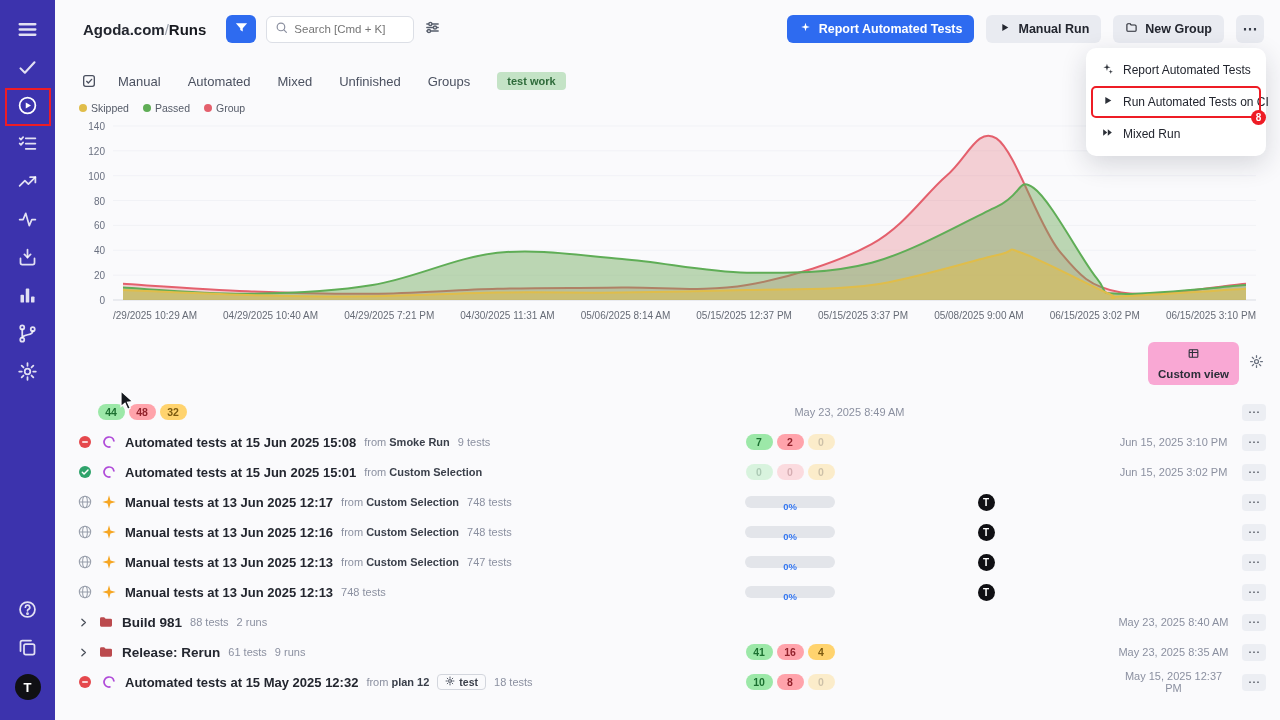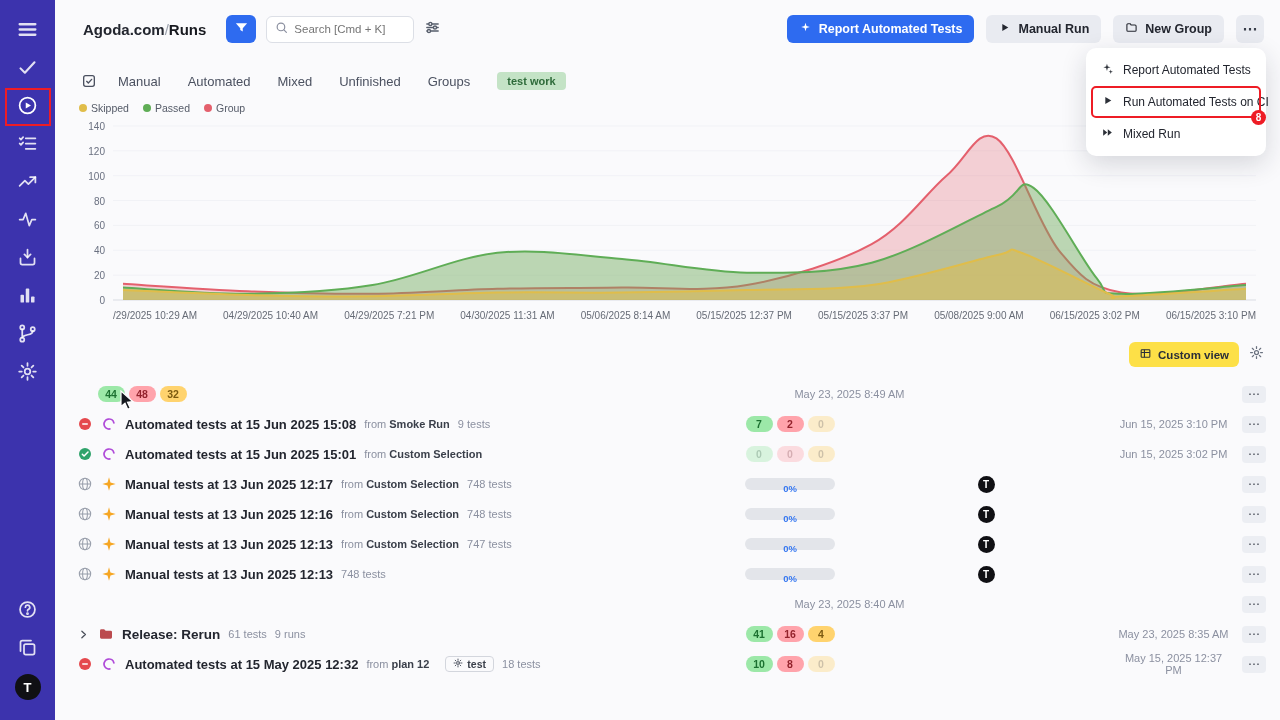--- a/index.html
+++ b/index.html
@@ -61,42 +61,42 @@
   .chart-wrap { position:relative; margin:4px 20px 0 20px; height:212px; }
   .y-axis { position:absolute; left:0; top:0; width:34px; height:188px; }
   .y-tick { position:absolute; right:4px; font-size:10px; color:#6a7080; width:30px; text-align:right; }
   .plot { position:absolute; left:38px; right:4px; top:0; height:188px; }
   .grid-line { stroke:#f1f2f6; stroke-width:1; }
   .axis-line { stroke:#d9dce3; stroke-width:1; }
   .x-labels { position:absolute; left:38px; right:4px; top:192px; display:flex; justify-content:space-between; font-size:10px; color:#666b76; white-space:nowrap; }
 
   
   .view-row { display:flex; justify-content:flex-end; align-items:center; gap:10px; padding:12px 16px 6px 0; }
-  .custom-view-btn { display:flex; align-items:center; gap:6px; background:#fde047; border:none; border-radius:6px; padding:5px 10px; font-size:11.5px; font-weight:600; color:#2a2e38; cursor:pointer; font-family:"Liberation Sans", sans-serif; }
+  .custom-view-btn { display:flex; align-items:center; gap:6px; background:#f9a8d4; border:none; border-radius:6px; padding:5px 10px; font-size:11.5px; font-weight:600; color:#2a2e38; cursor:pointer; font-family:"Liberation Sans", sans-serif;flex-direction:column; }
   .custom-view-btn svg { width:13px; height:13px; }
   .view-gear { color:#6b7280; display:flex; cursor:pointer; }
   .view-gear svg { width:15px; height:15px; }
 
   
   .runs-list { padding-top:6px; }
   .run-row { display:flex; align-items:center; height:30px; padding:0 14px 0 22px; }
   .cell-left { display:flex; align-items:center; gap:8px; width:648px; flex:none; overflow:hidden; white-space:nowrap; }
   .ric { display:none; align-items:center; flex:none; }
   .ric svg { width:16px; height:16px; }
   .chevron-icon svg { width:13px; height:13px; }
   .kind-group .chevron-icon, .kind-group .folder-icon { display:inline-flex; }
   .kind-auto .auto-icon { display:inline-flex; }
   .status-stopped .status-stopped-icon { display:inline-flex; }
   .status-passed .status-passed-icon { display:inline-flex; }
   .kind-manual .globe-icon, .kind-manual .spark-icon { display:inline-flex; }
   .row-title { font-size:13px; font-weight:600; color:#23262f; cursor:pointer; }
   .kind-group .row-title { font-weight:700; font-size:13.5px; }
   .from-wrap { font-size:11px; color:#8b90a0; }
   .from-value { font-weight:700; color:#3a3f4a; cursor:pointer; }
-  .row-tag { display:inline-flex; align-items:center; gap:4px; border:1px solid #d3d6dd; border-radius:4px; padding:1px 7px; font-size:10.5px; color:#3a3f4a; font-weight:600;margin-left:8px; }
+  .row-tag { display:inline-flex; align-items:center; gap:4px; border:1px solid #d3d6dd; border-radius:4px; padding:1px 7px; font-size:10.5px; color:#3a3f4a; font-weight:600; }
   .row-tag svg { width:10px; height:10px; color:#555b68; }
   .meta { font-size:11px; color:#8b90a0; }
   .cell-badges { width:130px; flex:none; display:flex; align-items:center; justify-content:center; gap:4px; }
   .badge { min-width:27px; height:16px; padding:0 7px; border-radius:9px; font-size:10.5px; font-weight:700; display:flex; align-items:center; justify-content:center; }
   .b-passed { background:#9ce8a8; color:#1b7030; }
   .b-failed { background:#ffa3ab; color:#93222c; }
   .b-skipped { background:#ffd36e; color:#7c5a10; }
   .badge.faded { opacity:.35; }
   .progress { width:90px; height:12px; background:#e3e5ea; border-radius:7px; text-align:center; }
   .progress-text { font-size:9.5px; line-height:12px; font-weight:700; color:#3577f1; }
@@ -553,20 +553,37 @@
     <div class="cell-badges">
       <div class="progress"><span class="progress-text">0%</span></div>
     </div>
     <div class="cell-t">
             <span class="t-badge">T</span>
           </div>
     <div class="cell-date"></div>
     <button class="row-more">⋯</button>
   </div>
         <div class="run-row kind-group">
+    <div class="cell-left">
+      <span class="ric chevron-icon">
+              <svg viewBox="0 0 24 24" fill="none" stroke="#4a4f5a" stroke-width="2.4" stroke-linecap="round" stroke-linejoin="round">
+                <path d="M9 6l6.5 6L9 18"></path>
+              </svg>
+            </span>
+
+      <span class="ric folder-icon">
+              <svg viewBox="0 0 24 24">
+                <path d="M3 7a2 2 0 0 1 2-2h4.2L11.5 7H19a2 2 0 0 1 2 2v8a2 2 0 0 1-2 2H5a2 2 0 0 1-2-2z" fill="#bb4a4e"></path>
+              </svg>
+            </span>
+      <span class="row-title">Build 981</span>
+
+      <span class="meta meta-tests">88 tests</span>
+      <span class="meta meta-runs">2 runs</span>
+    </div>
     <div class="cell-badges">
       
     </div>
     <div class="cell-t"></div>
     <div class="cell-date">May 23, 2025 8:40 AM</div>
     <button class="row-more">⋯</button>
   </div>
         <div class="run-row kind-group">
     <div class="cell-left">
       <span class="ric chevron-icon">

